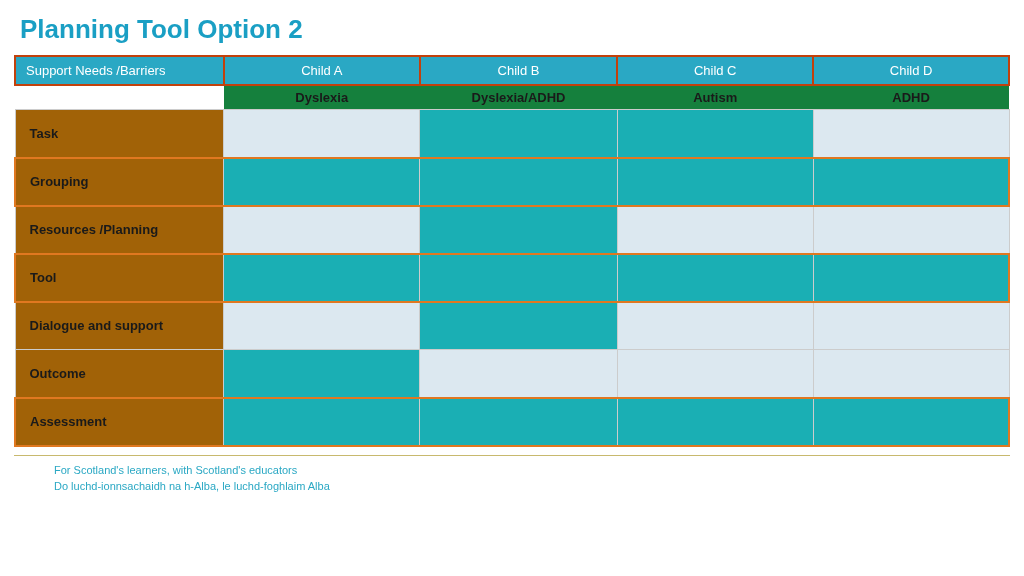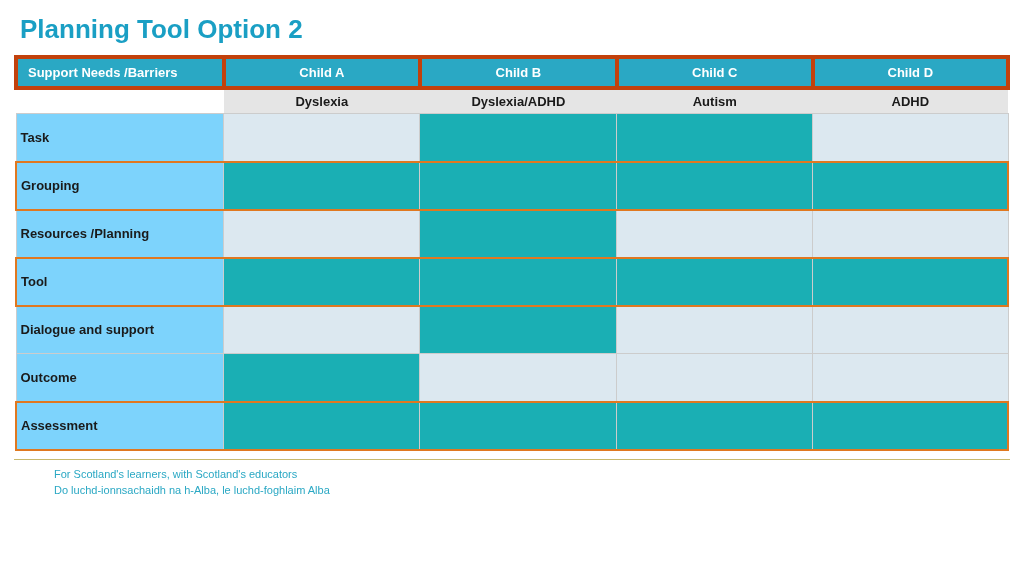--- a/index.html
+++ b/index.html
@@ -26,34 +26,34 @@
     table {
       width: 100%;
       border-collapse: collapse;
       font-size: 13px;
     }
 
     
     thead tr.header-row th {
       background-color: #2aa8c4;
       color: #ffffff;
-      font-weight: bold;
+      font-weight: normal;
       text-align: center;
       padding: 6px 8px;
-      border: 4px solid #c2410c;
+      border: 2px solid #c2410c;
     }
 
     thead tr.header-row th:first-child {
       text-align: left;
       padding-left: 10px;
     }
 
     
     thead tr.subheader-row th {
-      background-color: #e5e5e5;
+      background-color: #15803d;
       color: #1a1a1a;
       font-weight: bold;
       text-align: center;
       padding: 4px 8px;
       border: none;
       font-size: 13px;
     }
 
     thead tr.subheader-row th:first-child {
       background: transparent;
@@ -62,22 +62,22 @@
     
     tbody tr td {
       border: 1px solid #cccccc;
       padding: 0;
       vertical-align: middle;
     }
 
     tbody tr td:first-child {
       font-weight: bold;
       font-size: 13px;
-      padding: 8px 4px;
-      background-color: #7dd3fc;
+      padding: 8px 14px;
+      background-color: #a16207;
       color: #1a1a1a;
       white-space: nowrap;
     }
 
     .cell-teal {
       background-color: #1aafb4;
       height: 48px;
     }
 
     .cell-light {

